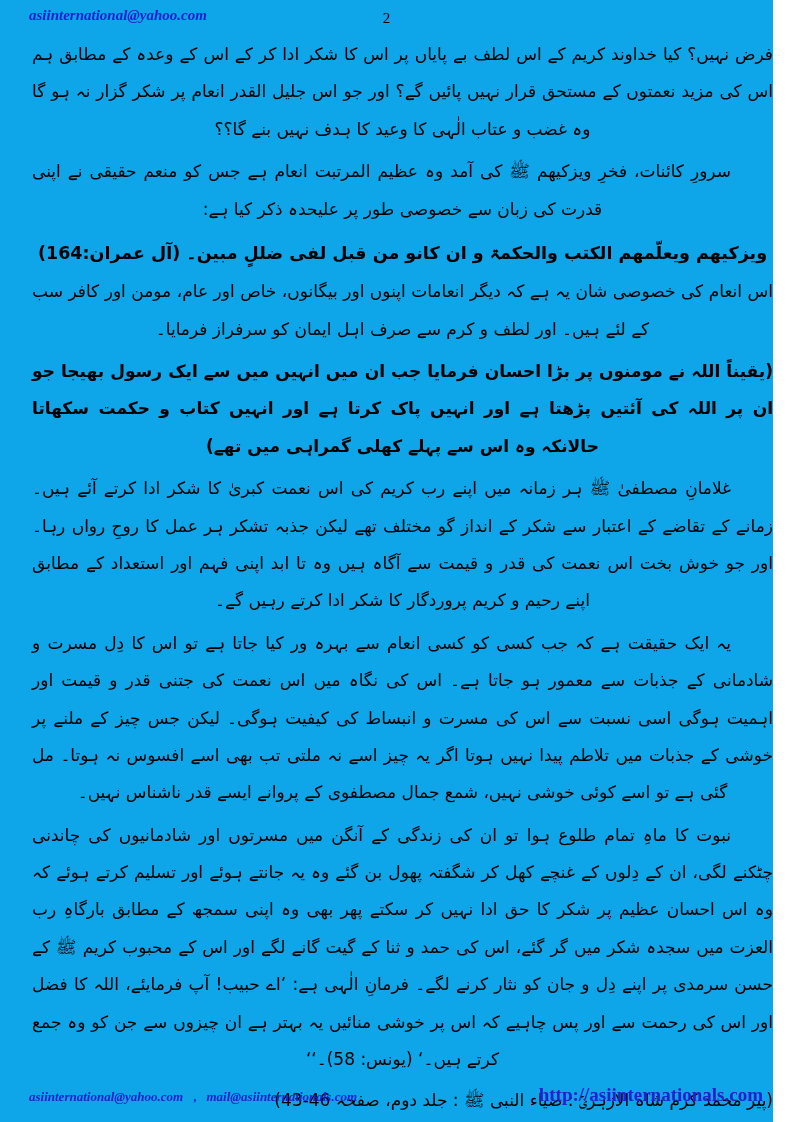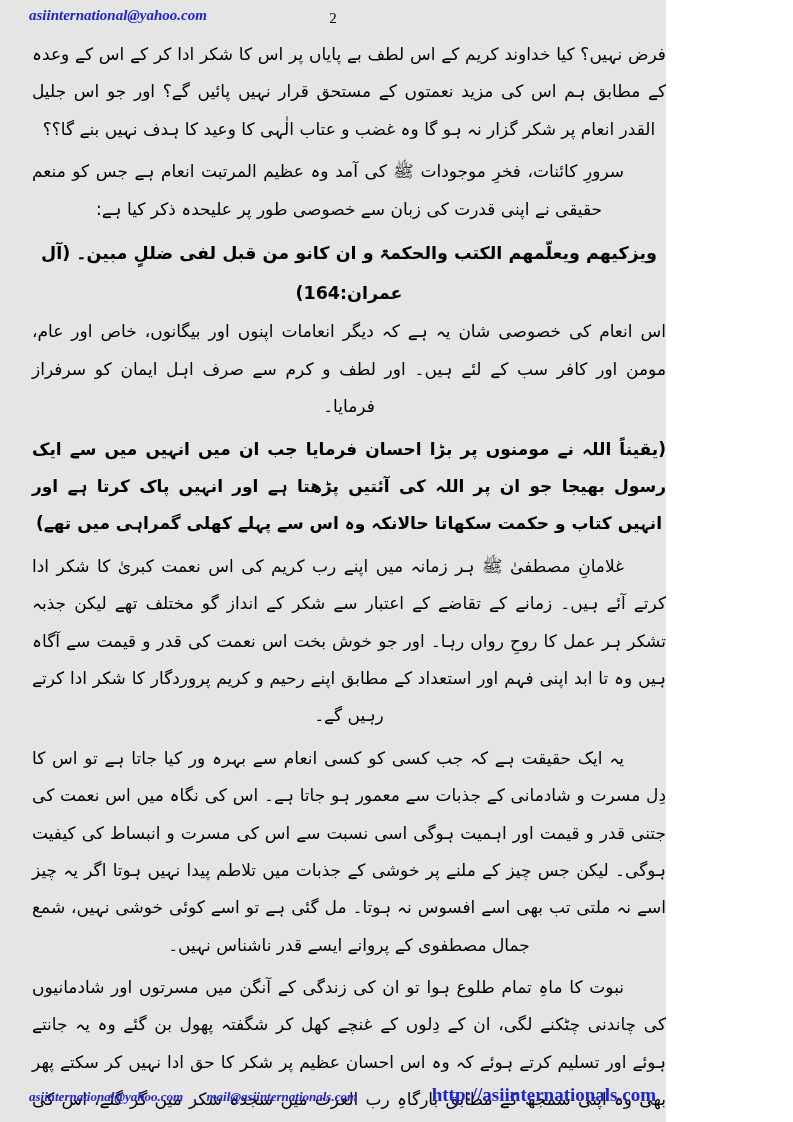--- a/index.html
+++ b/index.html
@@ -1,19 +1,19 @@
 <!DOCTYPE html>
 <html lang="ur"><head>
 <meta charset="utf-8">
 <style>
   html,body{margin:0;padding:0;background:#ffffff;}
   .page{
     position:relative;
-    width:666px;height:1122px;
-    background:#e5e5e5;
+    width:773px;height:1122px;
+    background:#0ea5e9;
     overflow:hidden;
     font-family:"DejaVu Sans",sans-serif;
     color:#000;
   }
   
   .header-email{
     position:absolute;top:7px;left:29px;
     font-family:"Liberation Serif",serif;
     font-style:italic;font-weight:bold;
     font-size:15px;color:#2121cd;
@@ -75,21 +75,21 @@
 </head>
 <body>
 
 <div class="page">
 
   <span class="header-email">asiinternational@yahoo.com</span>
   <div class="page-number">2</div>
 
   <div class="content">
     <p class="para">فرض نہیں؟   کیا خداوند کریم کے اس لطف بے پایاں پر اس کا شکر ادا کر کے اس کے وعدہ کے مطابق ہم اس کی مزید نعمتوں کے مستحق قرار نہیں پائیں گے؟  اور جو اس جلیل القدر انعام پر شکر گزار نہ ہو گا وہ غضب و عتاب الٰہی کا وعید کا ہدف نہیں بنے گا؟؟</p>
-    <p class="para indent">سرورِ کائنات، فخرِ موجودات ﷺ کی آمد وہ عظیم المرتبت انعام ہے جس کو منعم حقیقی نے اپنی قدرت کی زبان سے خصوصی طور پر علیحدہ ذکر کیا ہے:</p>
+    <p class="para indent">سرورِ کائنات، فخرِ ویزکیھم ﷺ کی آمد وہ عظیم المرتبت انعام ہے جس کو منعم حقیقی نے اپنی قدرت کی زبان سے خصوصی طور پر علیحدہ ذکر کیا ہے:</p>
 
     <p class="quote-line">ویزکیھم ویعلّمھم الکتب والحکمۃ و ان کانو من قبل لفی ضللٍ مبین۔    (آل عمران:164)</p>
 
     <p class="para">اس انعام کی خصوصی شان یہ ہے کہ دیگر انعامات اپنوں اور بیگانوں، خاص اور عام، مومن اور کافر سب کے لئے ہیں۔ اور لطف و کرم سے صرف اہل ایمان کو سرفراز فرمایا۔</p>
 
     <p class="para translation">(یقیناً اللہ نے مومنوں پر بڑا احسان فرمایا جب ان میں انہیں میں سے ایک رسول بھیجا جو ان پر اللہ کی آئتیں پڑھتا ہے اور انہیں پاک کرتا ہے اور انہیں کتاب و حکمت سکھاتا حالانکہ وہ اس سے پہلے کھلی گمراہی میں تھے)</p>
     <p class="para indent">غلامانِ مصطفیٰ ﷺ ہر زمانہ میں اپنے رب کریم کی اس نعمت کبریٰ کا شکر ادا کرتے آئے ہیں۔ زمانے کے تقاضے کے اعتبار سے شکر کے انداز گو مختلف تھے لیکن جذبہ تشکر ہر عمل کا روحِ رواں رہا۔ اور جو خوش بخت اس نعمت کی قدر و قیمت سے آگاہ ہیں وہ تا ابد اپنی فہم اور استعداد کے مطابق اپنے رحیم و کریم پروردگار کا شکر ادا کرتے رہیں گے۔</p>
     <p class="para indent">یہ ایک حقیقت ہے کہ جب کسی کو کسی انعام سے بہرہ ور کیا جاتا ہے تو اس کا دِل مسرت و شادمانی کے جذبات سے معمور ہو جاتا ہے۔ اس کی نگاہ میں اس نعمت کی جتنی قدر و قیمت اور اہمیت ہوگی اسی نسبت سے اس کی مسرت و انبساط کی کیفیت ہوگی۔ لیکن جس چیز کے ملنے پر خوشی کے جذبات میں تلاطم پیدا نہیں ہوتا اگر یہ چیز اسے نہ ملتی تب بھی اسے افسوس نہ ہوتا۔ مل گئی ہے تو اسے کوئی خوشی نہیں، شمع جمال مصطفوی کے پروانے ایسے قدر ناشناس نہیں۔</p>
     <p class="para indent">نبوت کا ماہِ تمام طلوع ہوا تو ان کی زندگی کے آنگن میں مسرتوں اور شادمانیوں کی چاندنی چٹکنے لگی، ان کے دِلوں کے غنچے کھل کر شگفتہ پھول بن گئے وہ یہ جانتے ہوئے اور تسلیم کرتے ہوئے کہ وہ اس احسان عظیم پر شکر کا حق ادا نہیں کر سکتے پھر بھی وہ اپنی سمجھ کے مطابق بارگاہِ رب العزت میں سجدہ شکر میں گر گئے، اس کی حمد و ثنا کے گیت گانے لگے اور اس کے محبوب کریم ﷺ کے حسن سرمدی پر اپنے دِل و جان کو نثار کرنے لگے۔ فرمانِ الٰہی ہے: ’اے حبیب! آپ فرمایئے، اللہ کا فضل اور اس کی رحمت سے اور پس چاہیے کہ اس پر خوشی منائیں یہ بہتر ہے ان چیزوں سے جن کو وہ جمع کرتے ہیں۔‘ (یونس: 58)۔‘‘</p>
 

